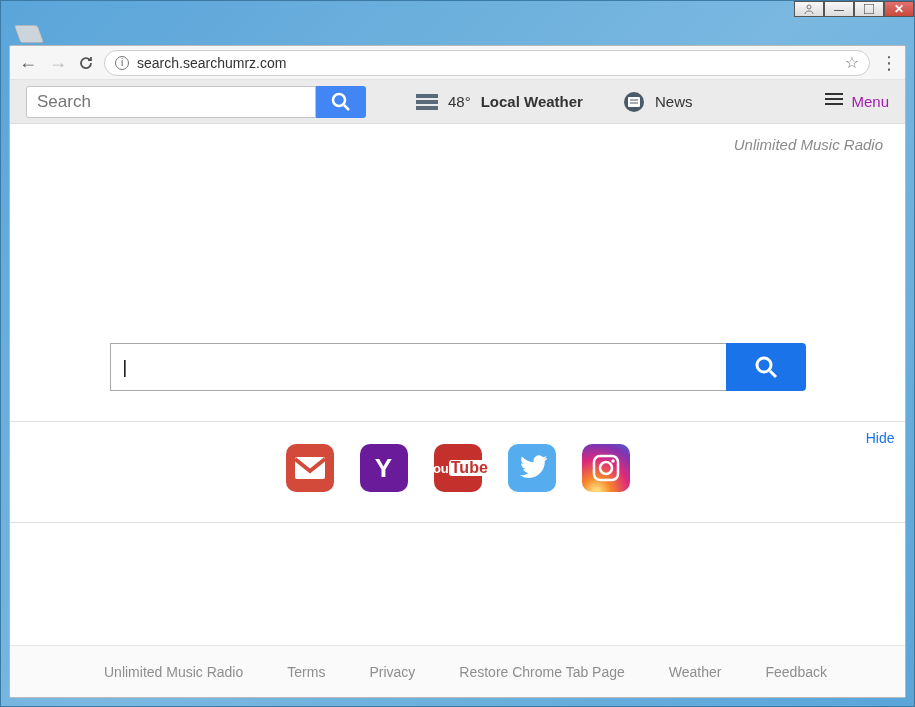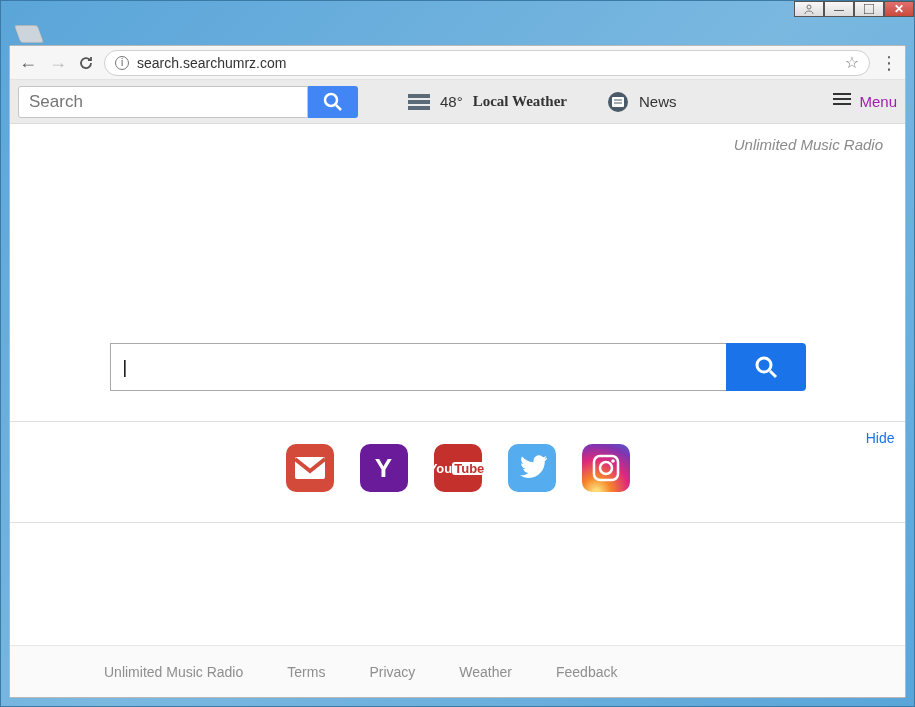--- a/index.html
+++ b/index.html
@@ -100,21 +100,21 @@
   .page {
     flex:1;
     display:flex; flex-direction:column;
     overflow:hidden;
   }
   .page-top {
     background:#ebebeb;
     border-bottom:1px solid #dcdcdc;
     display:flex; align-items:center;
     height: 44px;
-    padding: 0 8px;
+    padding: 0 16px;
     gap: 20px;
   }
   .topsearch {
     display:flex; align-items:center;
   }
   .topsearch input {
     width: 290px; height:32px;
     border:1px solid #c5c5c5;
     border-radius: 3px 0 0 3px;
     padding: 0 10px;
@@ -123,21 +123,21 @@
     background:#fff;
   }
   .topsearch .go {
     width:50px; height:32px;
     background:#4285f4;
     border-radius:0 3px 3px 0;
     display:flex;align-items:center;justify-content:center;
     cursor:pointer;
   }
   .weather { display:flex; align-items:center; gap:10px; font-size:15px; color:#333; margin-left: 30px;}
-  .weather .bold { font-weight: bold; font-family: Liberation Serif, serif; }
+  .weather .bold { font-weight: bold; }
   .news { display:flex; align-items:center; gap:10px; font-size:15px; color:#333; margin-left: 20px; cursor:pointer;}
   .menu-btn { margin-left:auto; display:flex; align-items:flex-start; gap:8px; font-size:15px; color:#a21caf; cursor:pointer;}
   .ham { display:flex;flex-direction:column;gap:3px;}
   .ham span{display:block;width:18px;height:2px;background:#333;}
 
   .brand {
     text-align:right;
     font-style:italic;
     color:#8a8a8a;
     font-size:15px;
@@ -306,38 +306,39 @@
           <svg width="30" height="22">
               <rect x="0" y="0" width="30" height="22" rx="2" fill="#fff"></rect>
               <path d="M0 2 L15 14 L30 2" fill="none" stroke="#d44a3a" stroke-width="4"></path>
             </svg>
         </div>
         <div class="tile t-yahoo" title="Yahoo">
             <span>Y</span>
           </div>
         <div class="tile t-yt" title="YouTube">
           <span style="font-size:13px;">You</span>
-          <span style="background:#fff;color:#c4302b;border-radius:3px;padding:0 2px;font-size:13px;">Tube</span>
+          <span style="background:#fff;color:#c4302b;border-radius:3px;padding:0 2px;font-size:16px;">Tube</span>
         </div>
         <div class="tile t-tw" title="Twitter">
           <svg width="30" height="26" viewBox="0 0 30 26">
               <path d="M30 3c-1 .5-2 .8-3 1 1-.7 2-1.7 2.4-3-1 .6-2.2 1.1-3.3 1.3C25 1 23.6.3 22 .3c-3 0-5.5 2.5-5.5 5.6 0 .4 0 .9.1 1.3C12 7 7.8 4.8 5 1.4c-.5.9-.8 1.9-.8 3 0 1.9 1 3.6 2.5 4.6-.9 0-1.8-.3-2.5-.7v.1c0 2.7 1.9 5 4.4 5.5-.5.1-.9.2-1.5.2-.4 0-.7 0-1-.1.7 2.2 2.8 3.9 5.2 3.9-1.9 1.5-4.3 2.4-6.9 2.4H3c2.5 1.6 5.5 2.6 8.7 2.6 10.4 0 16.1-8.6 16.1-16.1v-.7c1.1-.8 2.1-1.8 2.8-2.9" fill="#fff"></path>
             </svg>
         </div>
         <div class="tile t-ig" title="Instagram">
           <svg width="32" height="32" viewBox="0 0 32 32">
               <rect x="4" y="4" width="24" height="24" rx="6" fill="none" stroke="#fff" stroke-width="2.5"></rect>
               <circle cx="16" cy="16" r="6" fill="none" stroke="#fff" stroke-width="2.5"></circle>
               <circle cx="23" cy="9" r="1.8" fill="#fff"></circle>
             </svg>
         </div>
       </div>
     </div>
 
     <div class="footer">
       <span>Unlimited Music Radio</span>
       <span>Terms</span>
       <span>Privacy</span>
+      <span>Restore Chrome Tab Page</span>
       <span>Weather</span>
       <span>Feedback</span>
     </div>
   </div>
 </div>
 
 </body></html>

